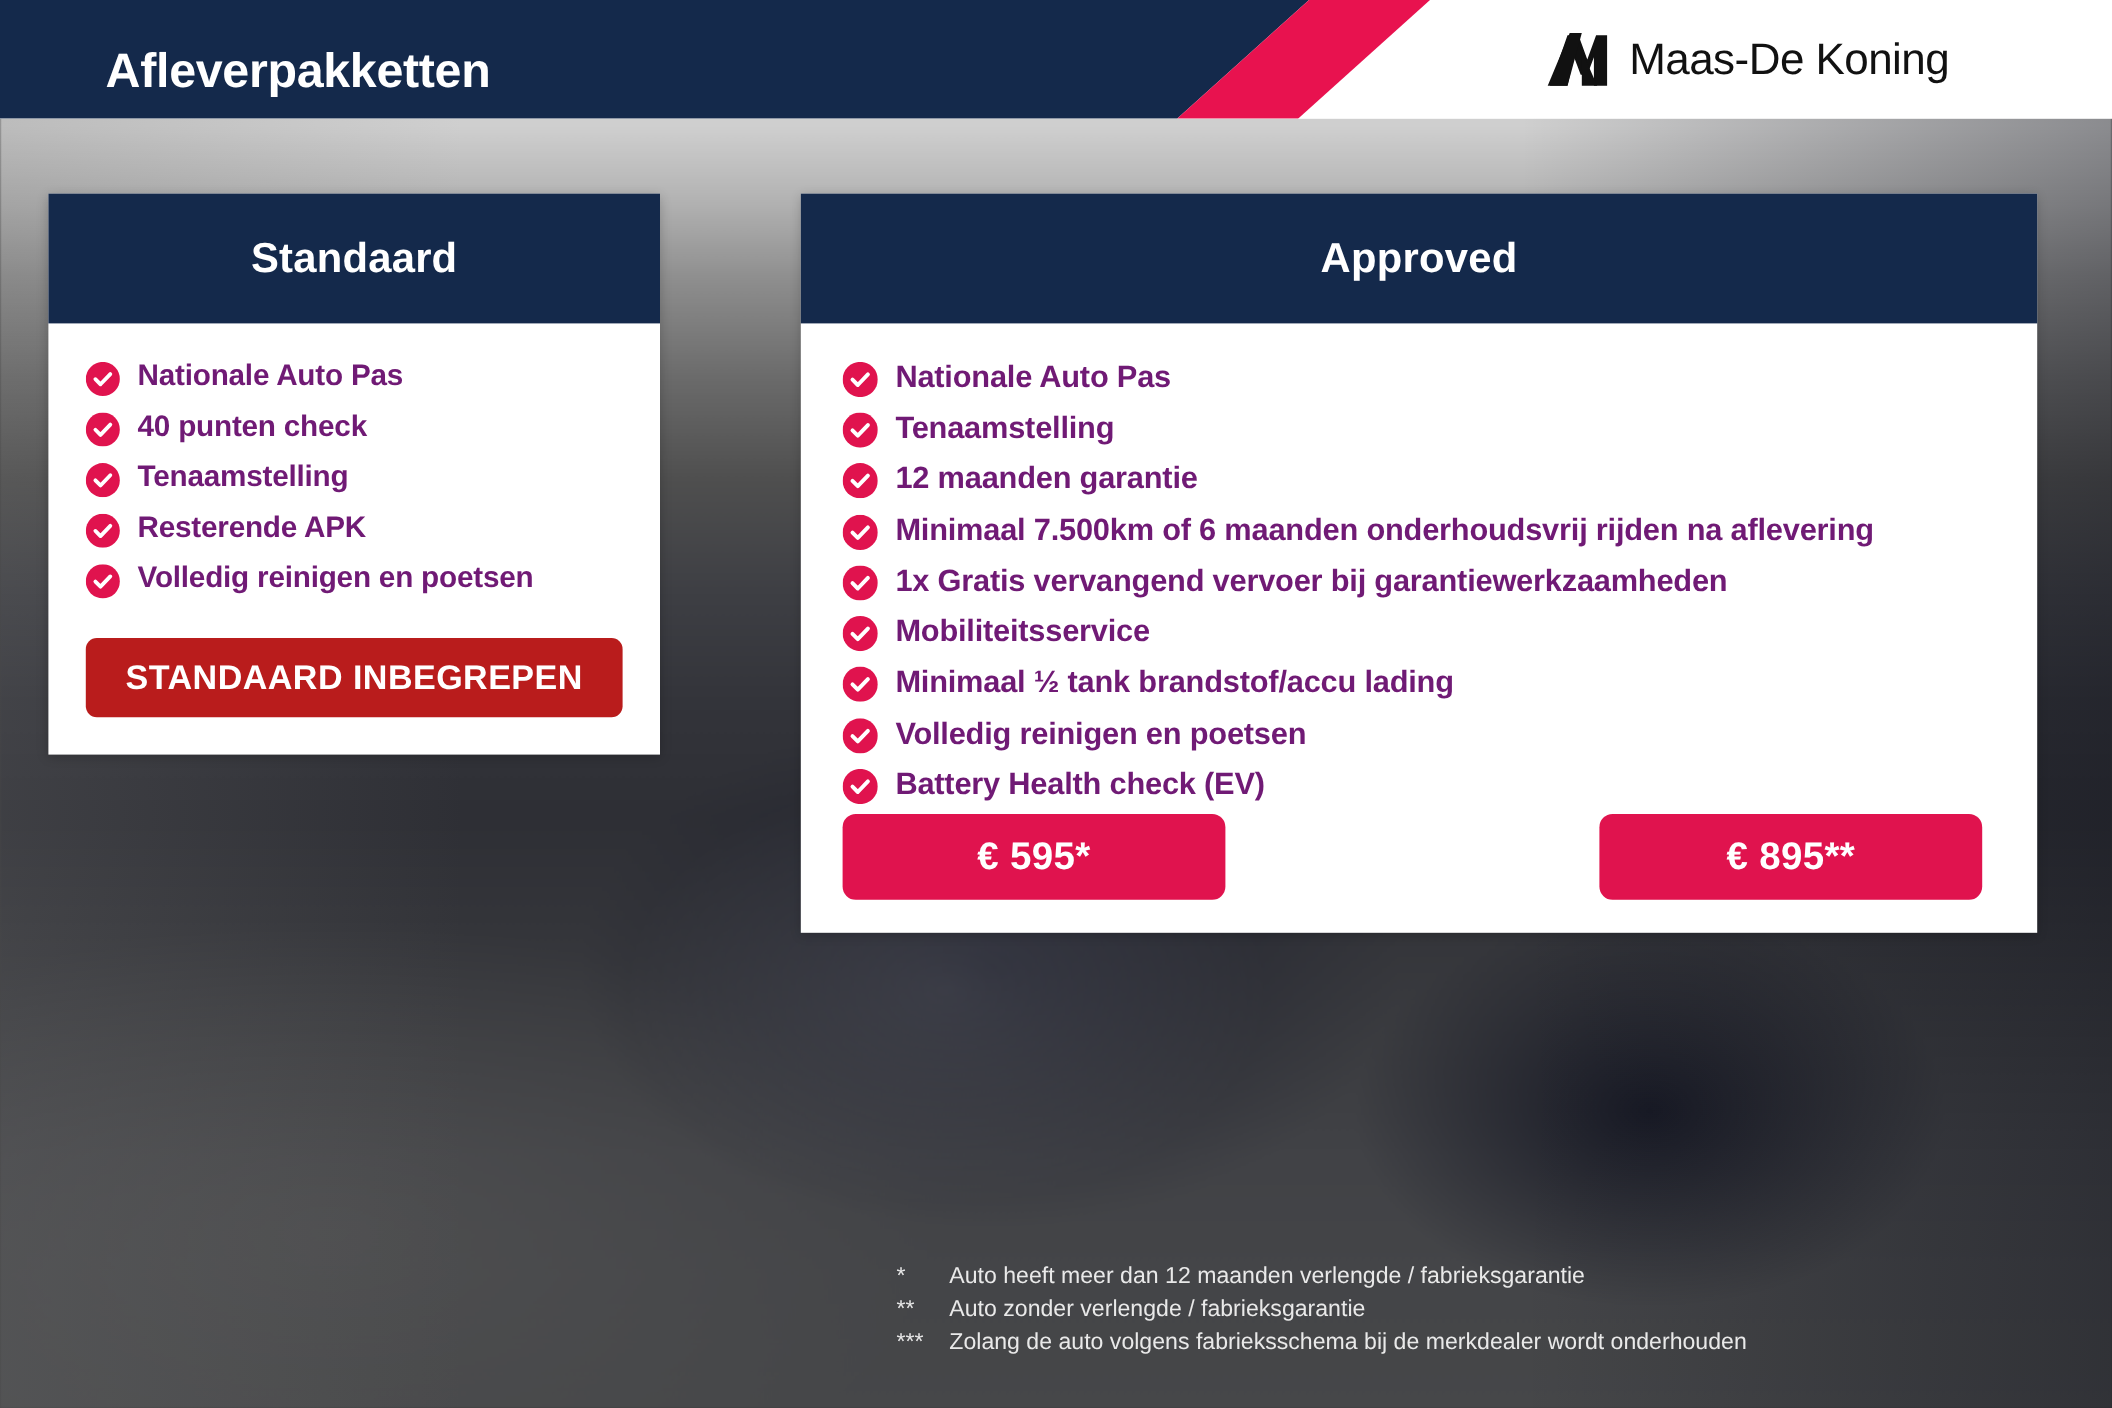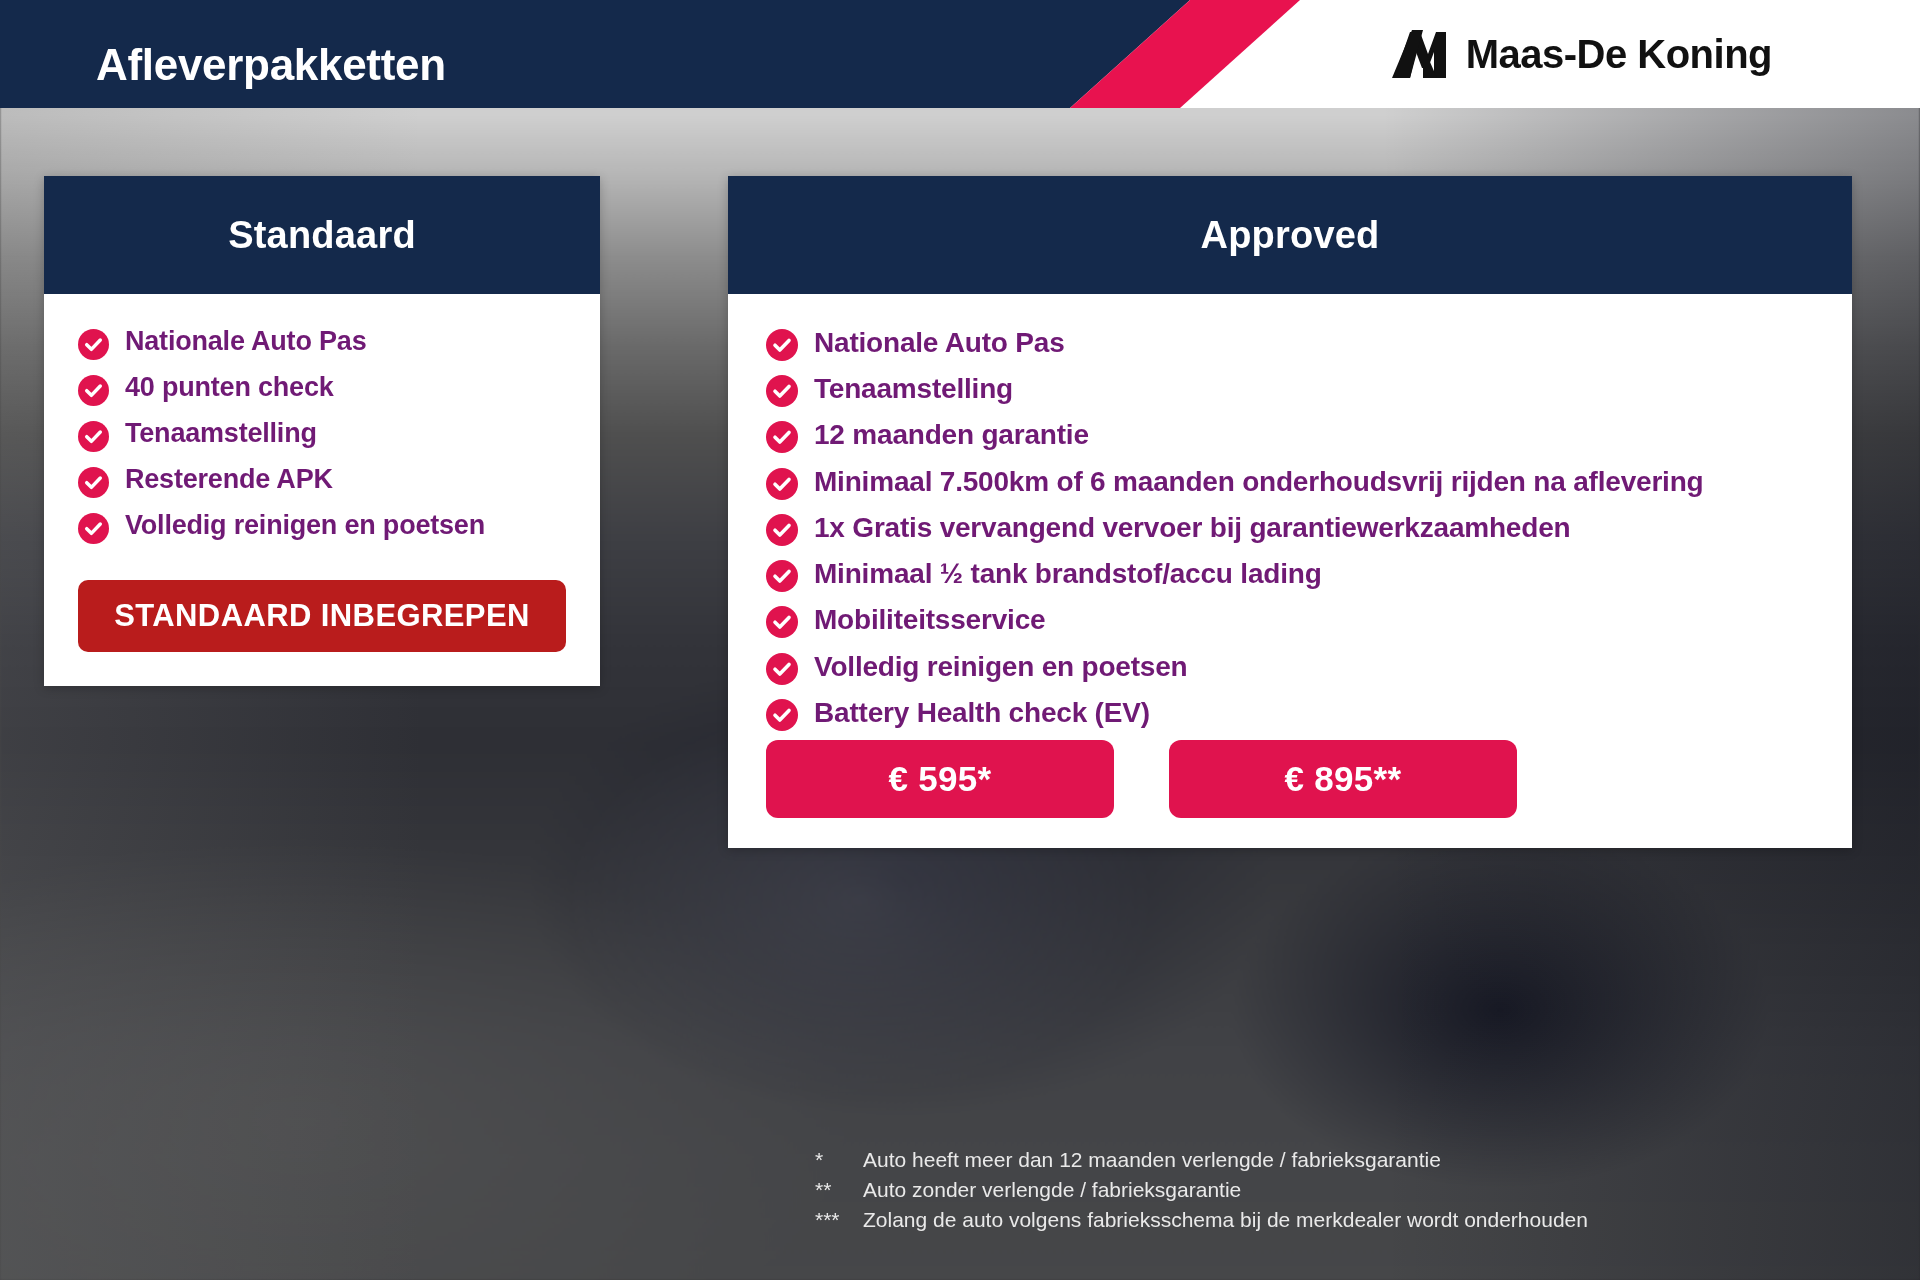--- a/index.html
+++ b/index.html
@@ -104,21 +104,21 @@
     gap: 18px;
   }
   .brand-mark {
     width: 58px;
     height: 52px;
     flex: none;
     display: block;
   }
   .brand-name {
     font-size: 40px;
-    font-weight: bold;
+    font-weight: normal;
     color: #111111;
     letter-spacing: -0.5px;
     white-space: nowrap;
   }
 
   
   .card {
     position: absolute;
     background: #ffffff;
     box-shadow: 0 2px 10px rgba(0,0,0,0.22);
@@ -196,21 +196,21 @@
     font-size: 31px;
     font-weight: bold;
     letter-spacing: 0.4px;
     cursor: pointer;
     display: flex;
     align-items: center;
     justify-content: center;
   }
   .price-row {
     display: flex;
-    justify-content: flex-start;
+    justify-content: space-between;
     gap: 55px;
     padding-right: 10px;
   }
   .btn-price {
     background: #e0134e;
     color: #ffffff;
     border: none;
     border-radius: 12px;
     width: 348px;
     height: 78px;
@@ -355,28 +355,28 @@
             <circle cx="16" cy="16" r="16" fill="#e0134e"></circle>
             <path d="M9 16.2 L13.8 21 L23 11.4" fill="none" stroke="#ffffff" stroke-width="3.6" stroke-linecap="round" stroke-linejoin="round"></path>
           </svg>
           <span class="feature-text">1x Gratis vervangend vervoer bij garantiewerkzaamheden</span>
         </li>
         <li class="feature-item">
           <svg class="check-icon" viewBox="0 0 32 32" aria-hidden="true">
             <circle cx="16" cy="16" r="16" fill="#e0134e"></circle>
             <path d="M9 16.2 L13.8 21 L23 11.4" fill="none" stroke="#ffffff" stroke-width="3.6" stroke-linecap="round" stroke-linejoin="round"></path>
           </svg>
+          <span class="feature-text">Mobiliteitsservice</span>
+        </li>
+        <li class="feature-item">
+          <svg class="check-icon" viewBox="0 0 32 32" aria-hidden="true">
+            <circle cx="16" cy="16" r="16" fill="#e0134e"></circle>
+            <path d="M9 16.2 L13.8 21 L23 11.4" fill="none" stroke="#ffffff" stroke-width="3.6" stroke-linecap="round" stroke-linejoin="round"></path>
+          </svg>
           <span class="feature-text">Minimaal ½ tank brandstof/accu lading</span>
-        </li>
-        <li class="feature-item">
-          <svg class="check-icon" viewBox="0 0 32 32" aria-hidden="true">
-            <circle cx="16" cy="16" r="16" fill="#e0134e"></circle>
-            <path d="M9 16.2 L13.8 21 L23 11.4" fill="none" stroke="#ffffff" stroke-width="3.6" stroke-linecap="round" stroke-linejoin="round"></path>
-          </svg>
-          <span class="feature-text">Mobiliteitsservice</span>
         </li>
         <li class="feature-item">
           <svg class="check-icon" viewBox="0 0 32 32" aria-hidden="true">
             <circle cx="16" cy="16" r="16" fill="#e0134e"></circle>
             <path d="M9 16.2 L13.8 21 L23 11.4" fill="none" stroke="#ffffff" stroke-width="3.6" stroke-linecap="round" stroke-linejoin="round"></path>
           </svg>
           <span class="feature-text">Volledig reinigen en poetsen</span>
         </li>
         <li class="feature-item">
           <svg class="check-icon" viewBox="0 0 32 32" aria-hidden="true">

